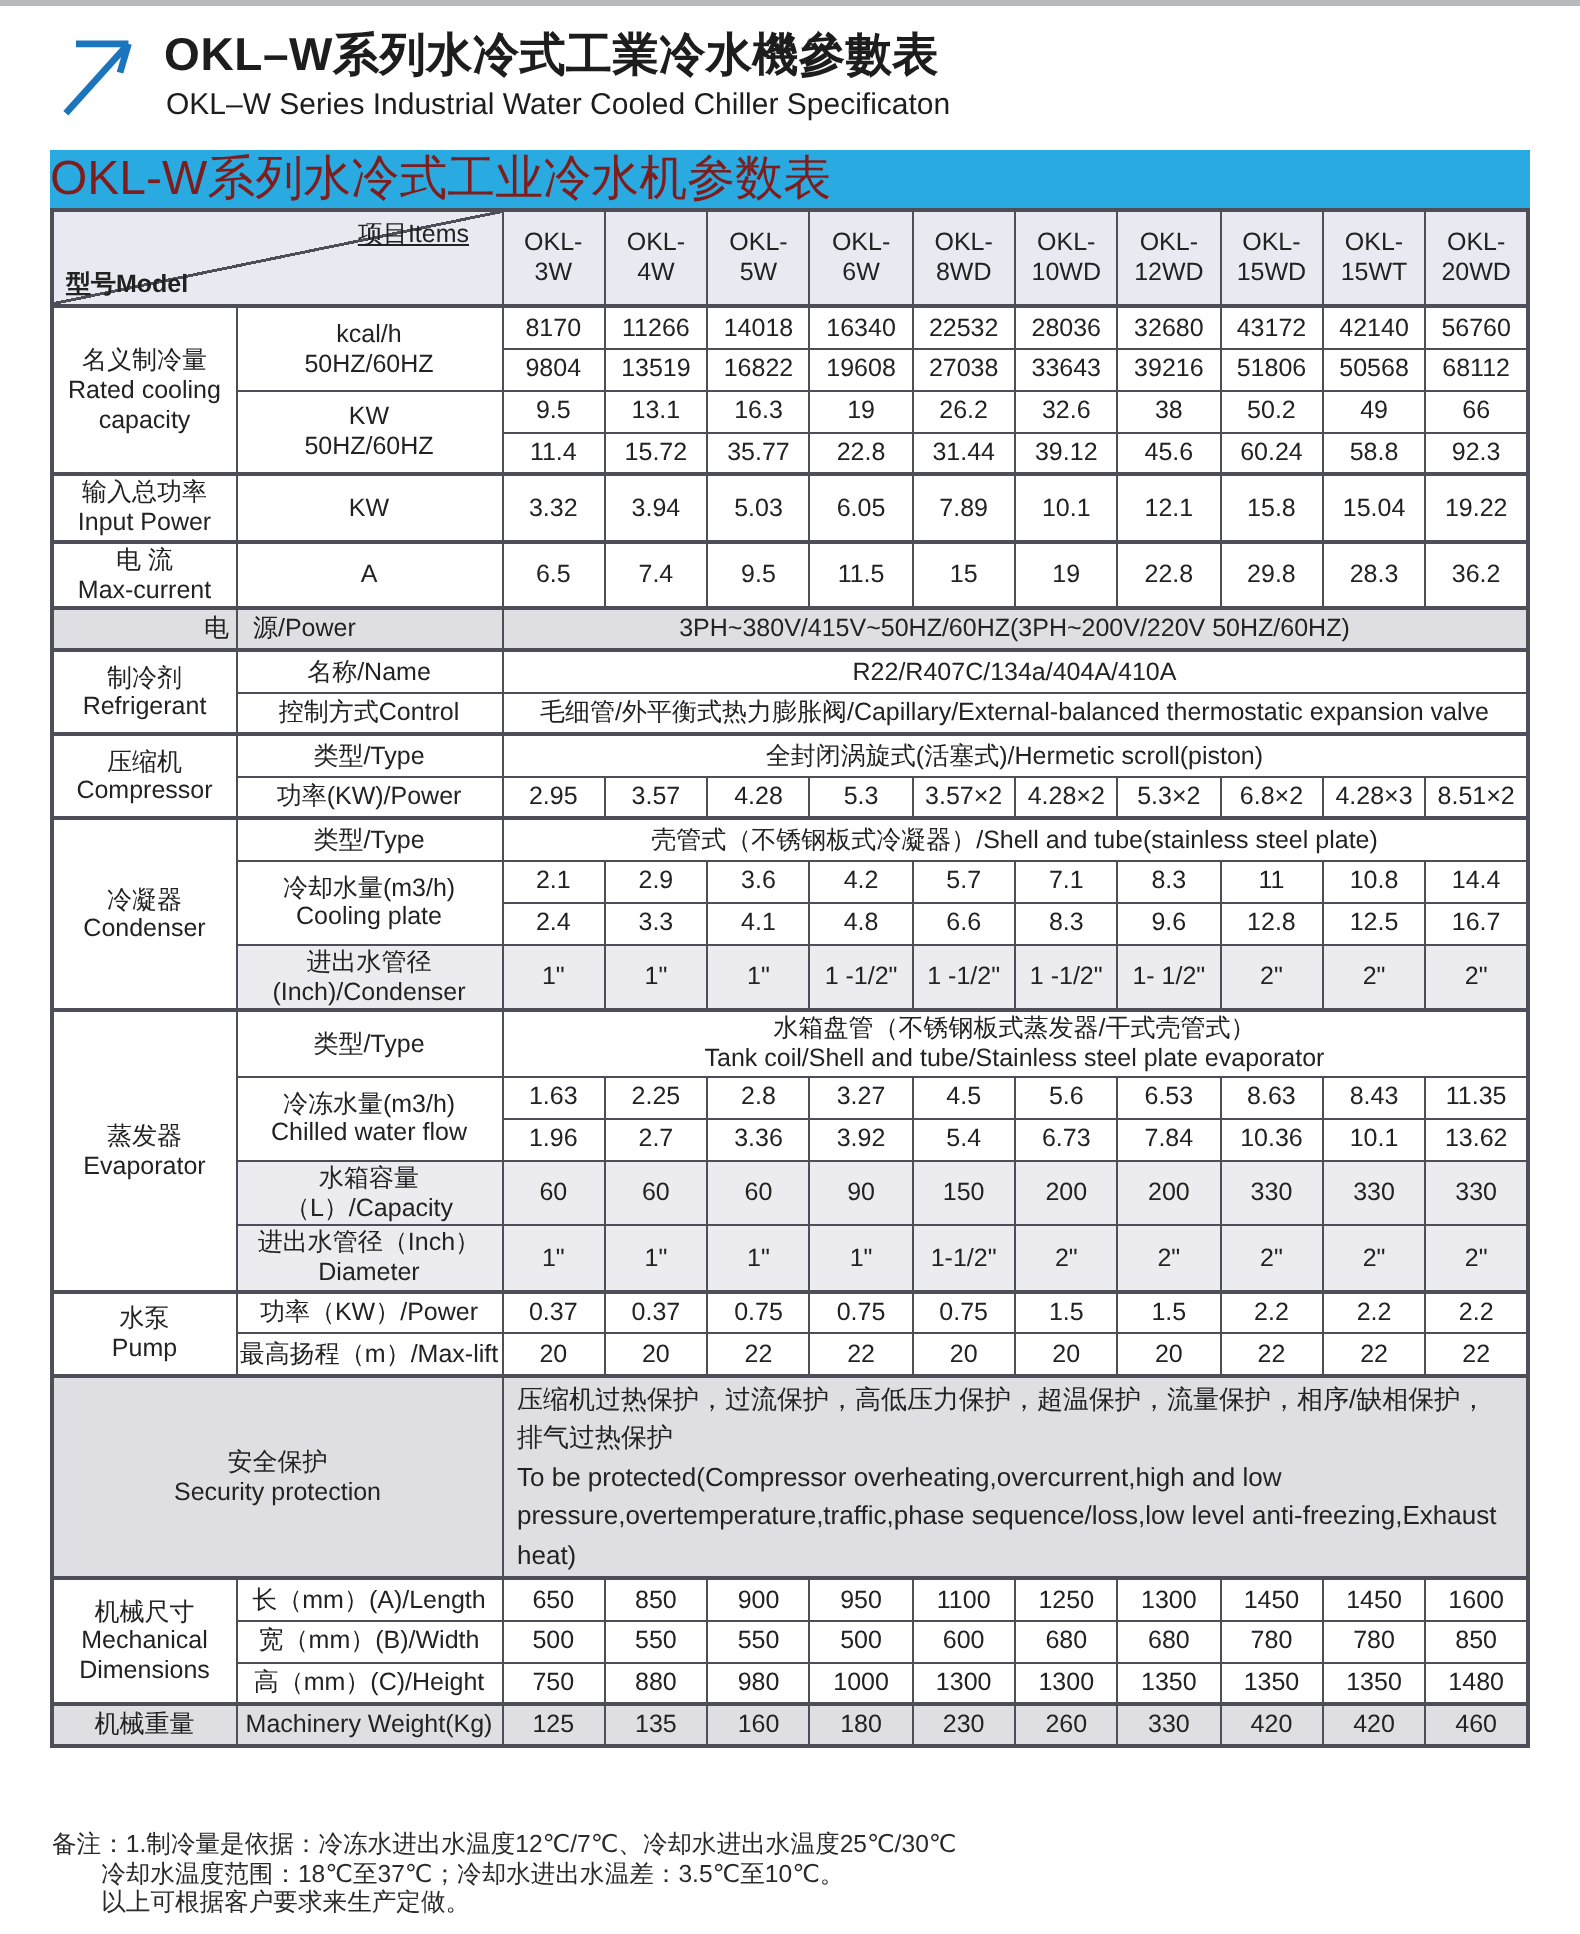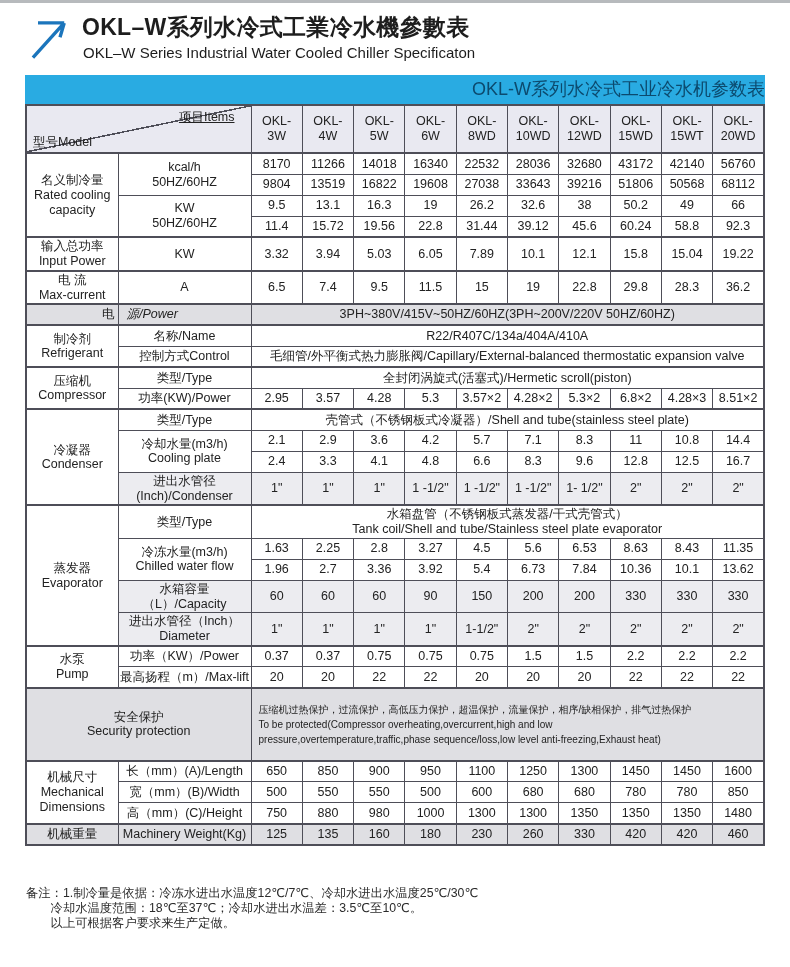--- a/index.html
+++ b/index.html
@@ -11,51 +11,51 @@
     --border:#4e4e58;
   }
   *{box-sizing:border-box;}
   html,body{margin:0;padding:0;}
   body{
     width:790px;height:967px;background:#ffffff;
     font-family:"Liberation Sans","DejaVu Sans",sans-serif;
     color:#222;overflow:hidden;
   }
   .topstrip{height:3px;background:#b7babd;}
-  header.hd{display:flex;align-items:flex-end;gap:10px;padding:9px 0 0 26px;}
+  header.hd{display:flex;align-items:flex-start;gap:10px;padding:9px 0 0 26px;}
   .logo svg{width:46px;height:44px;display:block;margin-top:4px;}
   .hd h1{margin:0;font-size:23px;font-weight:600;color:#1d1d1d;letter-spacing:0.3px;}
   .hd h2{margin:1px 0 0 1px;font-size:15px;font-weight:500;color:#1d1d1d;}
   .sheet{margin:14px 25px 0 25px;}
   .caption{
-    background:var(--accent);color:#0c4a6e;text-align:right;
-    font-size:18px;height:29px;line-height:29px;font-weight:500;
+    background:var(--accent);color:#7f1d1d;text-align:left;
+    font-size:24px;height:29px;line-height:29px;font-weight:500;
   }
   table{width:100%;border-collapse:collapse;table-layout:fixed;border:2px solid var(--border);}
   col.c-cat{width:92px;} col.c-item{width:133px;}
   th,td{
     border:1px solid var(--border);padding:1px 1px;text-align:center;vertical-align:middle;
     font-size:12.5px;line-height:1.18;white-space:pre-line;font-weight:400;color:#222;
   }
   tbody tr{height:21px;}
   thead th{background:var(--header-bg);height:40px;border-bottom-width:2px;}
   th.diag{
     position:relative;
     background-image:linear-gradient(to bottom right,
       transparent calc(50% - 1px), var(--border) calc(50% - 1px),
       var(--border) calc(50% + 0.5px), transparent calc(50% + 0.5px));
   }
-  th.diag .dm{position:absolute;left:6px;bottom:3px;}
+  th.diag .dm{position:absolute;left:6px;bottom:3px;font-weight:bold;}
   th.diag .di{position:absolute;right:16px;top:4px;text-decoration:underline;}
   tr.sec td{border-top-width:2px;}
   tr.gray td{background:var(--gray-row);}
   tr.shade td{background:var(--shade-row);}
   td.align-r{text-align:right;padding-right:3px;}
-  td.align-l{text-align:left;padding-left:8px;font-style:italic;}
-  td.sec-text{text-align:left;padding:13px 7px;font-size:10px;line-height:1.5;}
+  td.align-l{text-align:left;padding-left:8px;}
+  td.sec-text{text-align:left;padding:1px 7px;font-size:13px;line-height:1.5;}
   .notes{margin:11px 24px 0 26px;font-size:12.3px;line-height:14.8px;color:#2a2a2a;white-space:pre-wrap;}
 </style>
 </head>
 <body>
 
 <div class="topstrip"></div>
 
 <header class="hd">
   <span class="logo">
     <svg viewBox="0 0 54 52" fill="none">
@@ -153,21 +153,21 @@
           <td>26.2</td>
           <td>32.6</td>
           <td>38</td>
           <td>50.2</td>
           <td>49</td>
           <td>66</td>
         </tr>
         <tr>
           <td>11.4</td>
           <td>15.72</td>
-          <td>19.56</td>
+          <td>35.77</td>
           <td>22.8</td>
           <td>31.44</td>
           <td>39.12</td>
           <td>45.6</td>
           <td>60.24</td>
           <td>58.8</td>
           <td>92.3</td>
         </tr>
         <tr class="sec">
           <td class="cat">输入总功率

